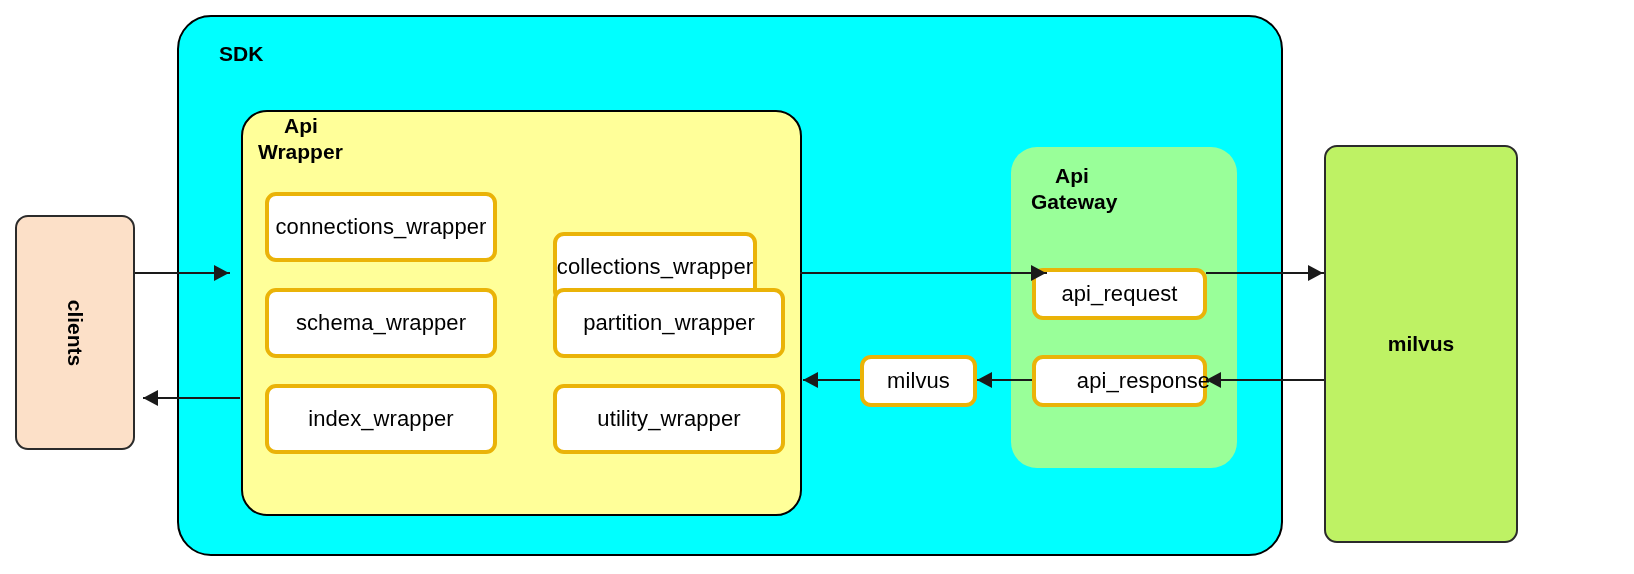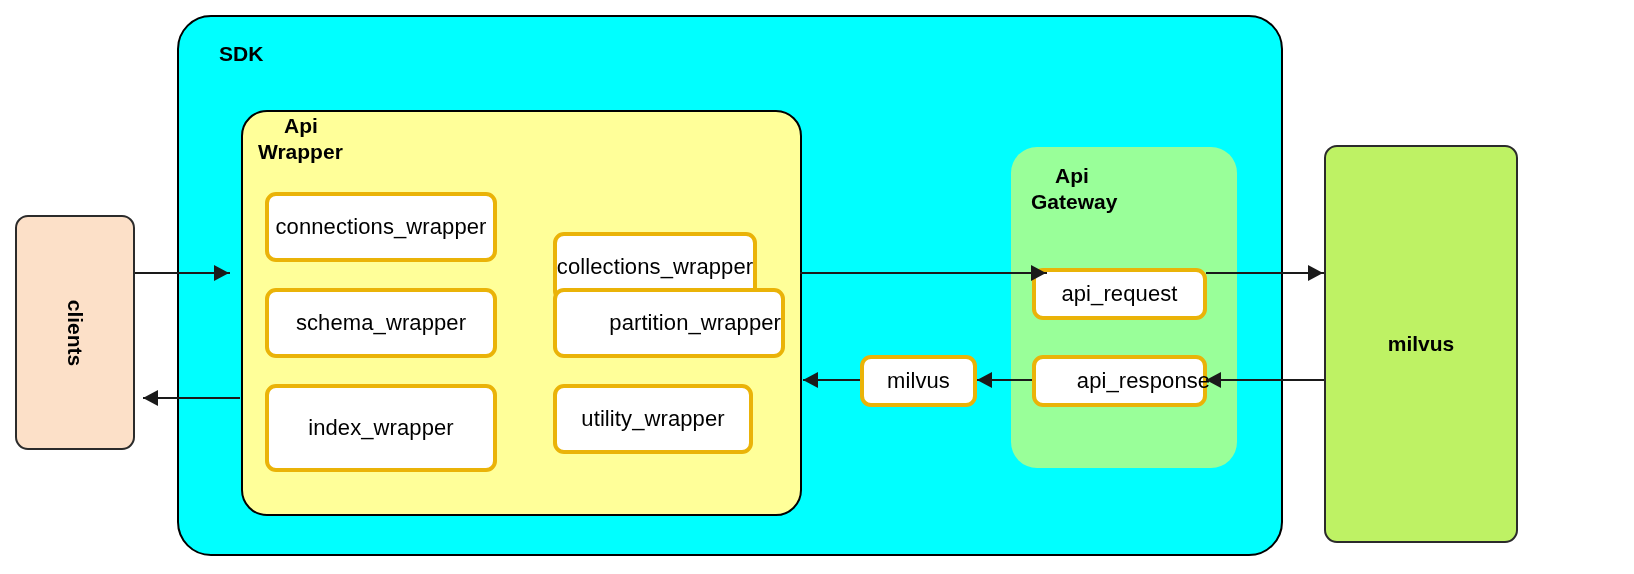--- a/index.html
+++ b/index.html
@@ -119,28 +119,28 @@
   <div class="box leaf" style="left:265px; top:192px; width:232px; height:70px;">
     <span>connections_wrapper</span>
   </div>
   <div class="box leaf" style="left:553px; top:192px; width:204px; height:70px;margin-top:40px;">
     <span>collections_wrapper</span>
   </div>
 
   <div class="box leaf" style="left:265px; top:288px; width:232px; height:70px;text-align:right;">
     <span>schema_wrapper</span>
   </div>
-  <div class="box leaf" style="left:553px; top:288px; width:232px; height:70px;justify-content:flex-end;">
+  <div class="box leaf" style="left:553px; top:288px; width:232px; height:70px;">
     <span>partition_wrapper</span>
   </div>
 
-  <div class="box leaf" style="left:265px; top:384px; width:232px; height:88px;">
+  <div class="box leaf" style="left:265px; top:384px; width:232px; height:70px;">
     <span>index_wrapper</span>
   </div>
-  <div class="box leaf" style="left:553px; top:384px; width:200px; height:70px;">
+  <div class="box leaf" style="left:553px; top:384px; width:232px; height:70px;">
     <span>utility_wrapper</span>
   </div>
 
   <div class="box leaf" style="left:1032px; top:248px; width:175px; height:52px;margin-top:20px;">
     <span>api_request</span>
   </div>
   <div class="box leaf" style="left:1032px; top:355px; width:175px; height:52px;padding-left:48px;">
     <span>api_response</span>
   </div>
 

